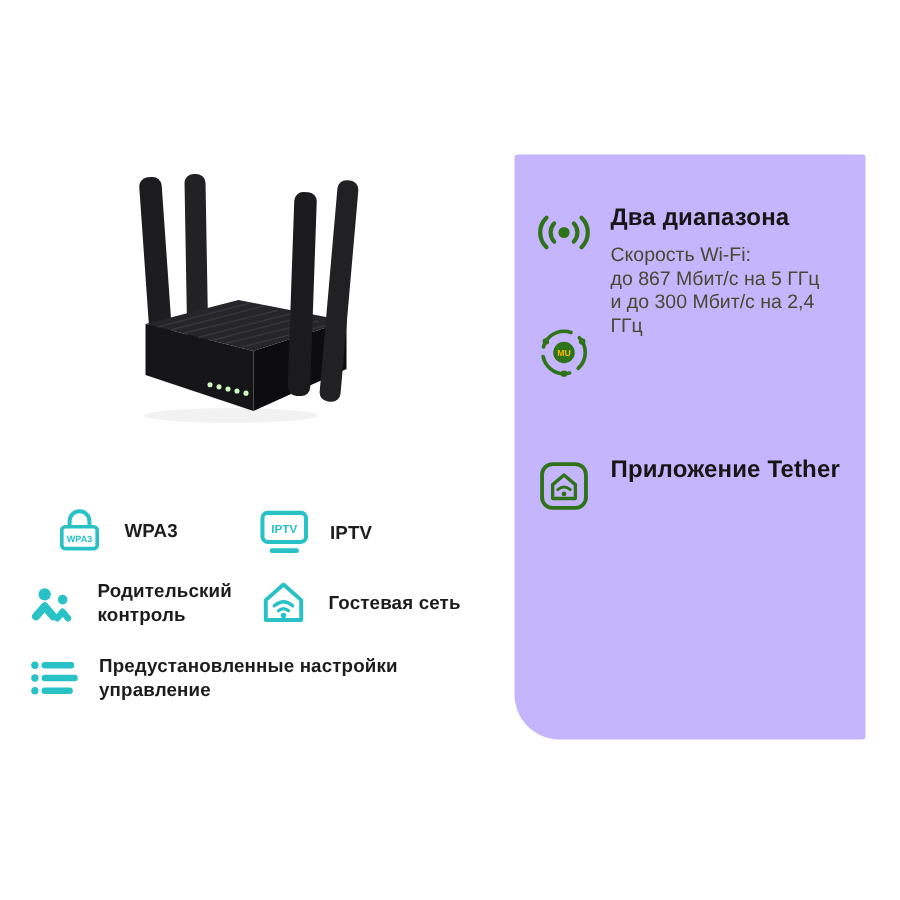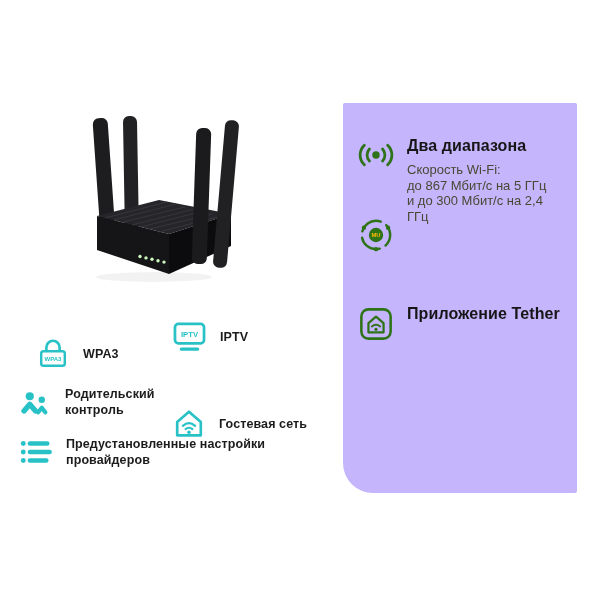--- a/index.html
+++ b/index.html
@@ -106,36 +106,36 @@
             <circle cx="4.5" cy="24" r="2.6"></circle>
         </g>
         <g stroke="#28c2c6" stroke-width="4.6" stroke-linecap="round">
           <path d="M11.5,6 H30"></path>
             <path d="M11.5,15 H32.5"></path>
             <path d="M11.5,24 H29"></path>
         </g>
       </svg>
     </span>
     <span class="f-label">Предустановленные настройки
-провайдеров</span>
+управление</span>
   </div>
 
 
-  <div class="feat" style="left:172px;top:321px;">
+  <div class="feat" style="left:172px;top:339px;">
     <span class="f-icon">
       <svg width="35" height="31" viewBox="0 0 36 32">
         <rect x="3" y="3" width="30" height="20" rx="3.5" stroke="#28c2c6" stroke-width="2.8" fill="none"></rect>
         <text x="18" y="16.6" text-anchor="middle" font-family="Liberation Sans,sans-serif" font-size="8" font-weight="bold" fill="#28c2c6">IPTV</text>
         <path d="M9.5,29 H26.5" stroke="#28c2c6" stroke-width="3.2" stroke-linecap="round"></path>
       </svg>
     </span>
     <span class="f-label">IPTV</span>
   </div>
 
-  <div class="feat" style="left:172px;top:407px;">
+  <div class="feat" style="left:172px;top:385px;">
     <span class="f-icon">
       <svg width="34" height="33" viewBox="0 0 36 34">
         <path d="M5.5,15.5 L18,4.5 L30.5,15.5 V29.5 H5.5 Z" stroke="#28c2c6" stroke-width="2.8" fill="none" stroke-linejoin="round"></path>
         <path d="M11.5,19.5 Q18,13.8 24.5,19.5" stroke="#28c2c6" stroke-width="2.4" fill="none" stroke-linecap="round"></path>
         <path d="M14.4,23 Q18,20 21.6,23" stroke="#28c2c6" stroke-width="2.2" fill="none" stroke-linecap="round"></path>
         <circle cx="18" cy="26.3" r="1.9" fill="#28c2c6"></circle>
       </svg>
     </span>
     <span class="f-label">Гостевая сеть</span>
   </div>

